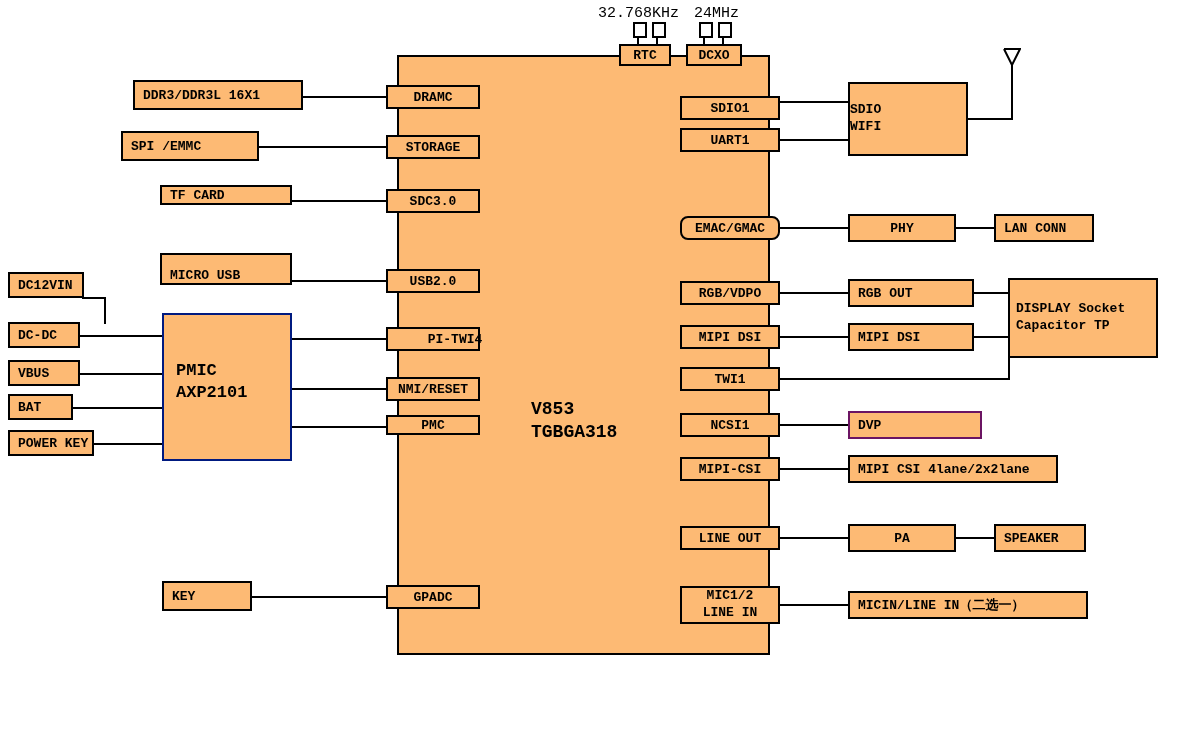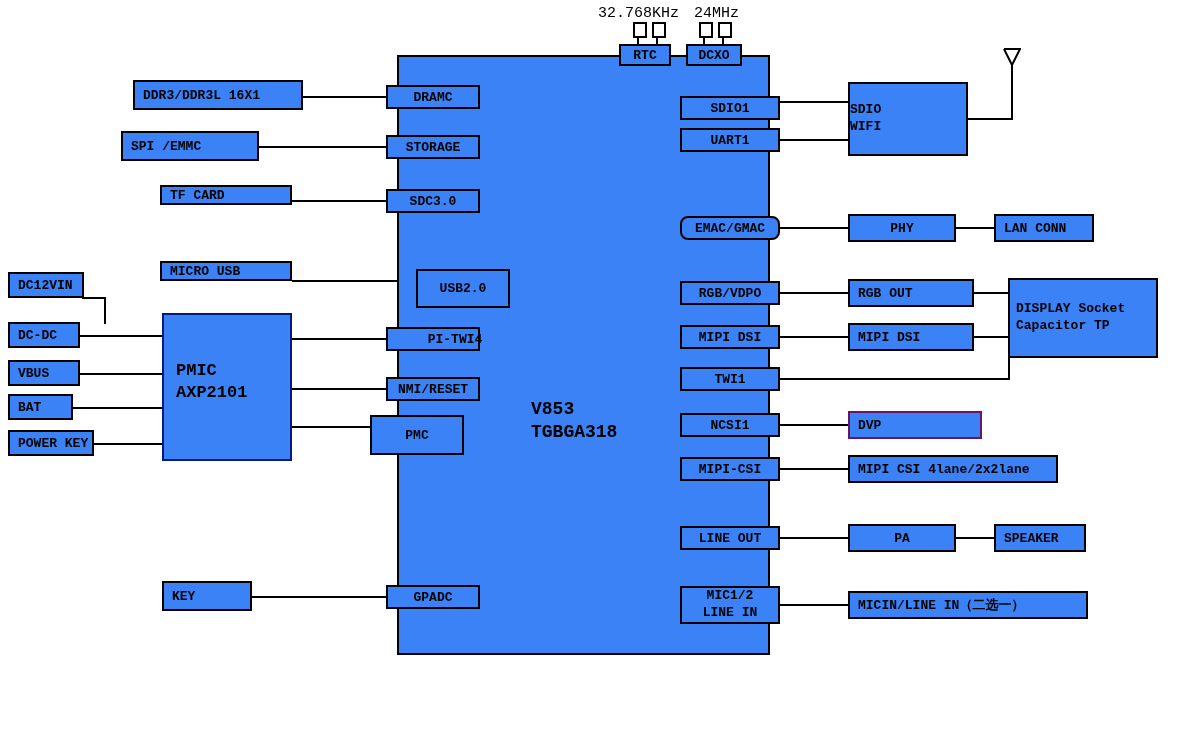--- a/index.html
+++ b/index.html
@@ -12,21 +12,21 @@
     color: #000;
   }
   .canvas {
     position: relative;
     width: 1193px;
     height: 745px;
   }
   .box {
     position: absolute;
     border: 2px solid #000;
-    background: #3b82f6;
+    background: #fdba74;
     display: flex;
     align-items: center;
     padding: 0 8px;
     box-sizing: border-box;
     white-space: nowrap;
   }
   .box.center { justify-content: center; padding: 0 4px; }
   .box.multiline {
     flex-direction: column;
     align-items: flex-start;
@@ -141,46 +141,46 @@
 
   <div class="box center" style="left:386px; top:85px;  width:94px; height:24px;">
       <span>DRAMC</span>
     </div>
   <div class="box center" style="left:386px; top:135px; width:94px; height:24px;">
       <span>STORAGE</span>
     </div>
   <div class="box center" style="left:386px; top:189px; width:94px; height:24px;">
       <span>SDC3.0</span>
     </div>
-  <div class="box center" style="left:386px; top:269px; width:94px; height:39px;margin-left:30px;">
+  <div class="box center" style="left:386px; top:269px; width:94px; height:24px;">
       <span>USB2.0</span>
     </div>
   <div class="box center" style="left:386px; top:327px; width:94px; height:24px;padding-left:48px;">
       <span>PI-TWI4</span>
     </div>
   <div class="box center" style="left:386px; top:377px; width:94px; height:24px;">
       <span>NMI/RESET</span>
     </div>
-  <div class="box center" style="left:370px; top:415px; width:94px; height:40px;">
+  <div class="box center" style="left:386px; top:415px; width:94px; height:20px;">
       <span>PMC</span>
     </div>
   <div class="box center" style="left:386px; top:585px; width:94px; height:24px;">
       <span>GPADC</span>
     </div>
 
   <div class="box" style="left:121px; top:80px;  width:170px; height:30px;margin-left:12px;">
       <span>DDR3/DDR3L 16X1</span>
     </div>
   <div class="box" style="left:121px; top:131px; width:138px; height:30px;">
       <span>SPI /EMMC</span>
     </div>
   <div class="box" style="left:160px; top:185px; width:132px; height:20px;">
       <span>TF CARD</span>
     </div>
-  <div class="box" style="left:160px; top:261px; width:132px; height:20px;">
+  <div class="box" style="left:160px; top:253px; width:132px; height:32px;align-items:flex-end;">
       <span>MICRO USB</span>
     </div>
 
   <div class="box" style="left:8px;  top:272px; width:76px; height:26px;">
       <span>DC12VIN</span>
     </div>
   <div class="box" style="left:8px;  top:322px; width:72px; height:26px;">
       <span>DC-DC</span>
     </div>
   <div class="box" style="left:8px;  top:360px; width:72px; height:26px;">

